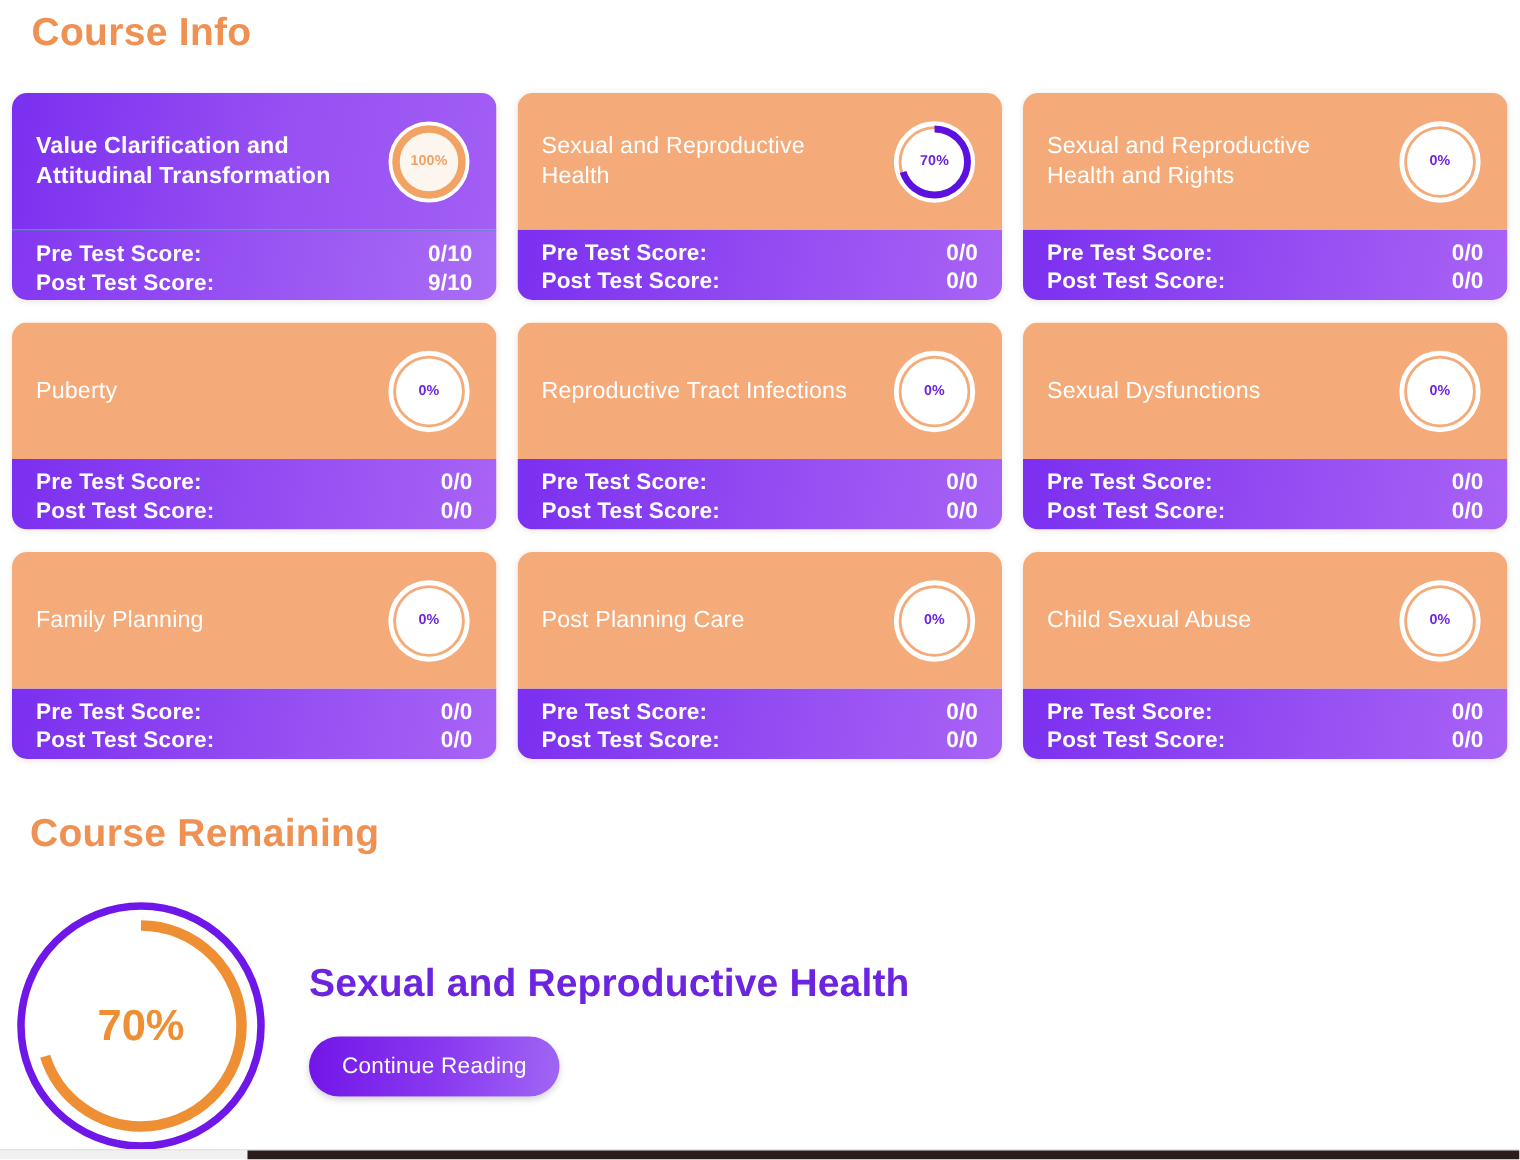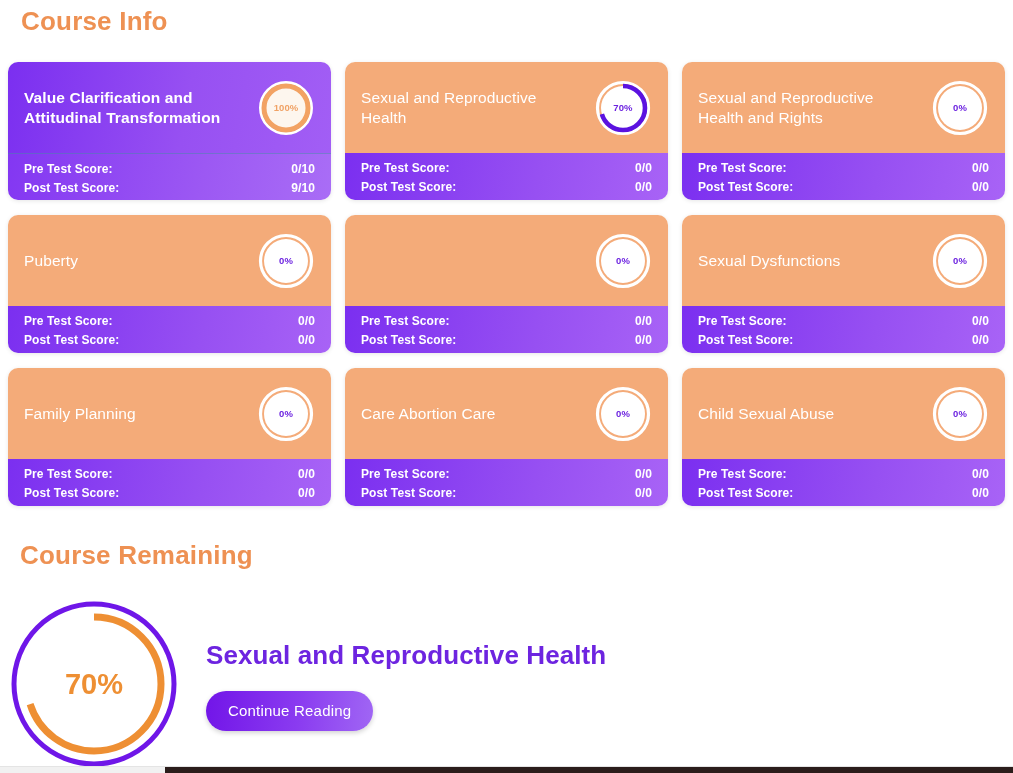--- a/index.html
+++ b/index.html
@@ -84,21 +84,21 @@
   .card-head.purple + .card-foot {
     background: linear-gradient(100deg, #8337f2 0%, #9c58f3 60%, #a96df6 100%);
     border-top: 1px solid rgba(60,140,160,0.45);
   }
 
   .score-row {
     display: flex;
     justify-content: space-between;
     align-items: baseline;
     color: #ffffff;
-    font-size: 12px;
+    font-size: 15px;
     font-weight: bold;
     line-height: 19px;
     letter-spacing: 0.1px;
   }
 
   
   .mini-donut {
     position: absolute;
     right: 17px;
     top: 50%;
@@ -284,20 +284,21 @@
             <span>0/0</span>
           </div>
           <div class="score-row">
             <span>Post Test Score:</span>
             <span>0/0</span>
           </div>
         </div>
       </div>
       <div class="course-card">
         <div class="card-head orange">
+          <div class="card-title">Reproductive Tract Infections</div>
           <div class="mini-donut">
             <svg viewBox="0 0 56 56">
               <circle cx="28" cy="28" r="25.5" fill="none" stroke="#ffffff" stroke-width="3.2"></circle>
               <circle cx="28" cy="28" r="22" fill="#ffffff"></circle>
             </svg>
             <div class="dlabel" style="color:#6d24e0">0%</div>
           </div>
         </div>
         <div class="card-foot">
           <div class="score-row">
@@ -349,21 +350,21 @@
             <span>0/0</span>
           </div>
           <div class="score-row">
             <span>Post Test Score:</span>
             <span>0/0</span>
           </div>
         </div>
       </div>
       <div class="course-card">
         <div class="card-head orange">
-          <div class="card-title">Care Abortion Care</div>
+          <div class="card-title">Post Planning Care</div>
           <div class="mini-donut">
             <svg viewBox="0 0 56 56">
               <circle cx="28" cy="28" r="25.5" fill="none" stroke="#ffffff" stroke-width="3.2"></circle>
               <circle cx="28" cy="28" r="22" fill="#ffffff"></circle>
             </svg>
             <div class="dlabel" style="color:#6d24e0">0%</div>
           </div>
         </div>
         <div class="card-foot">
           <div class="score-row">

